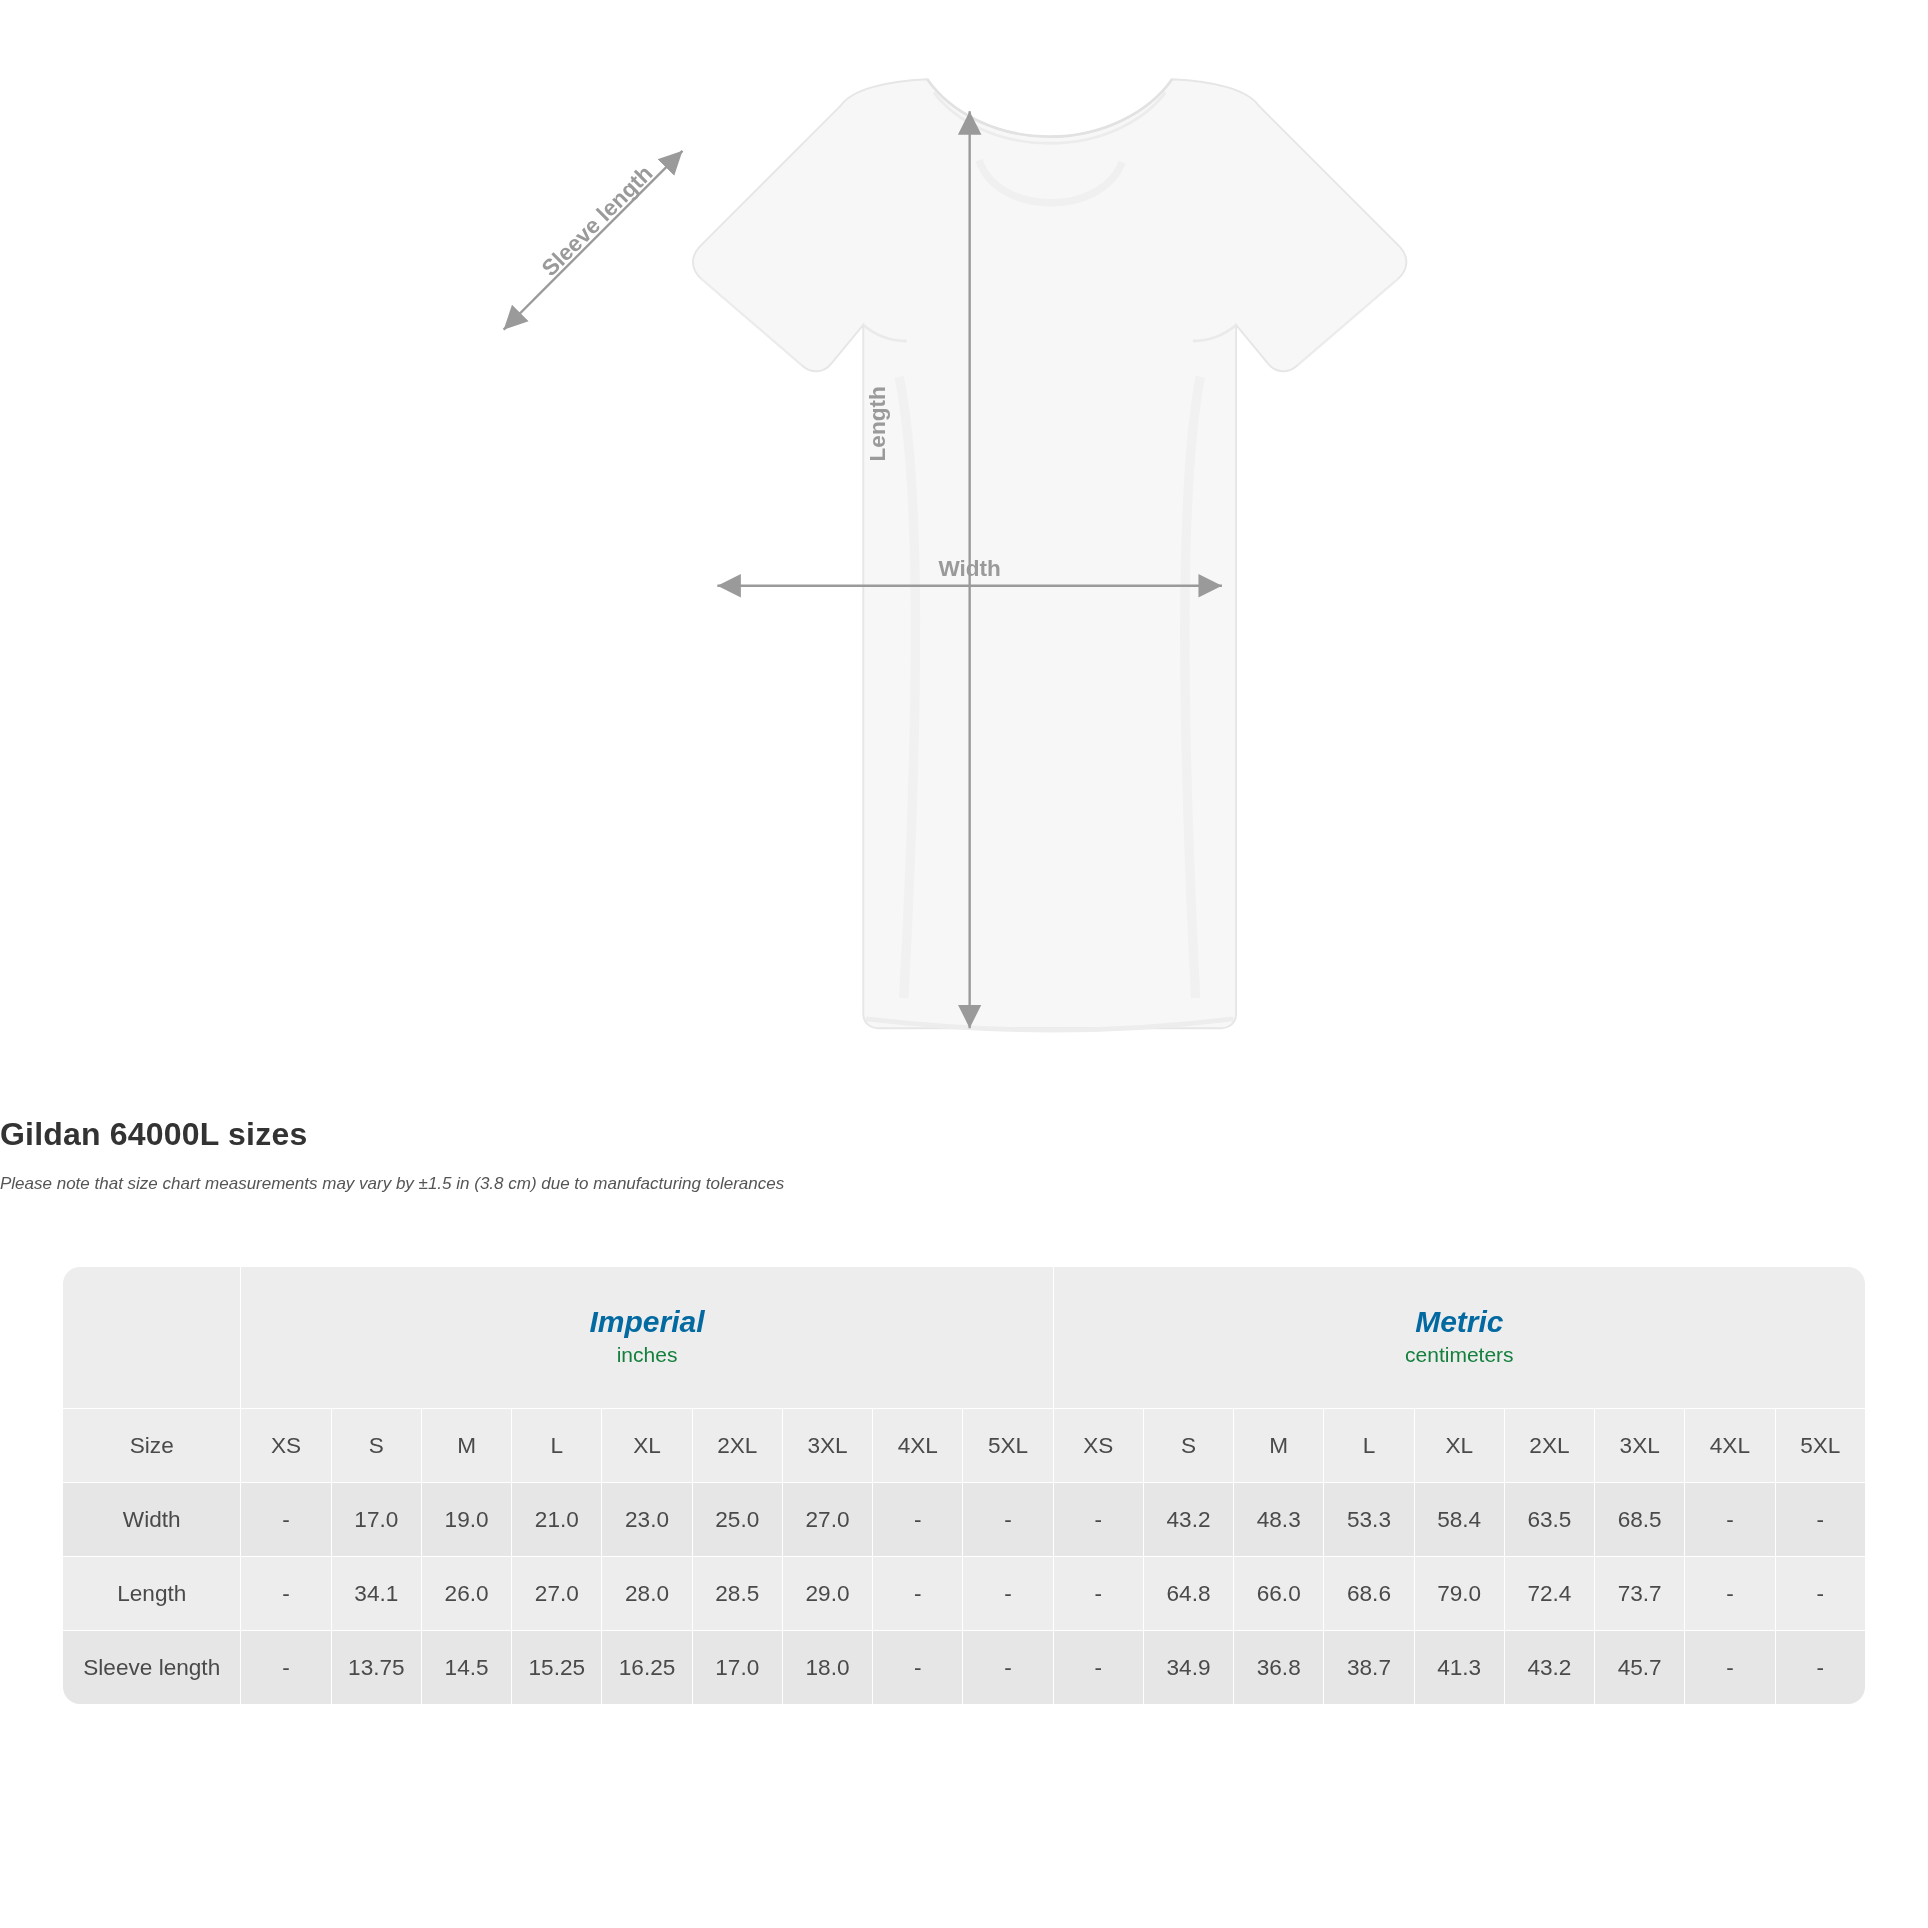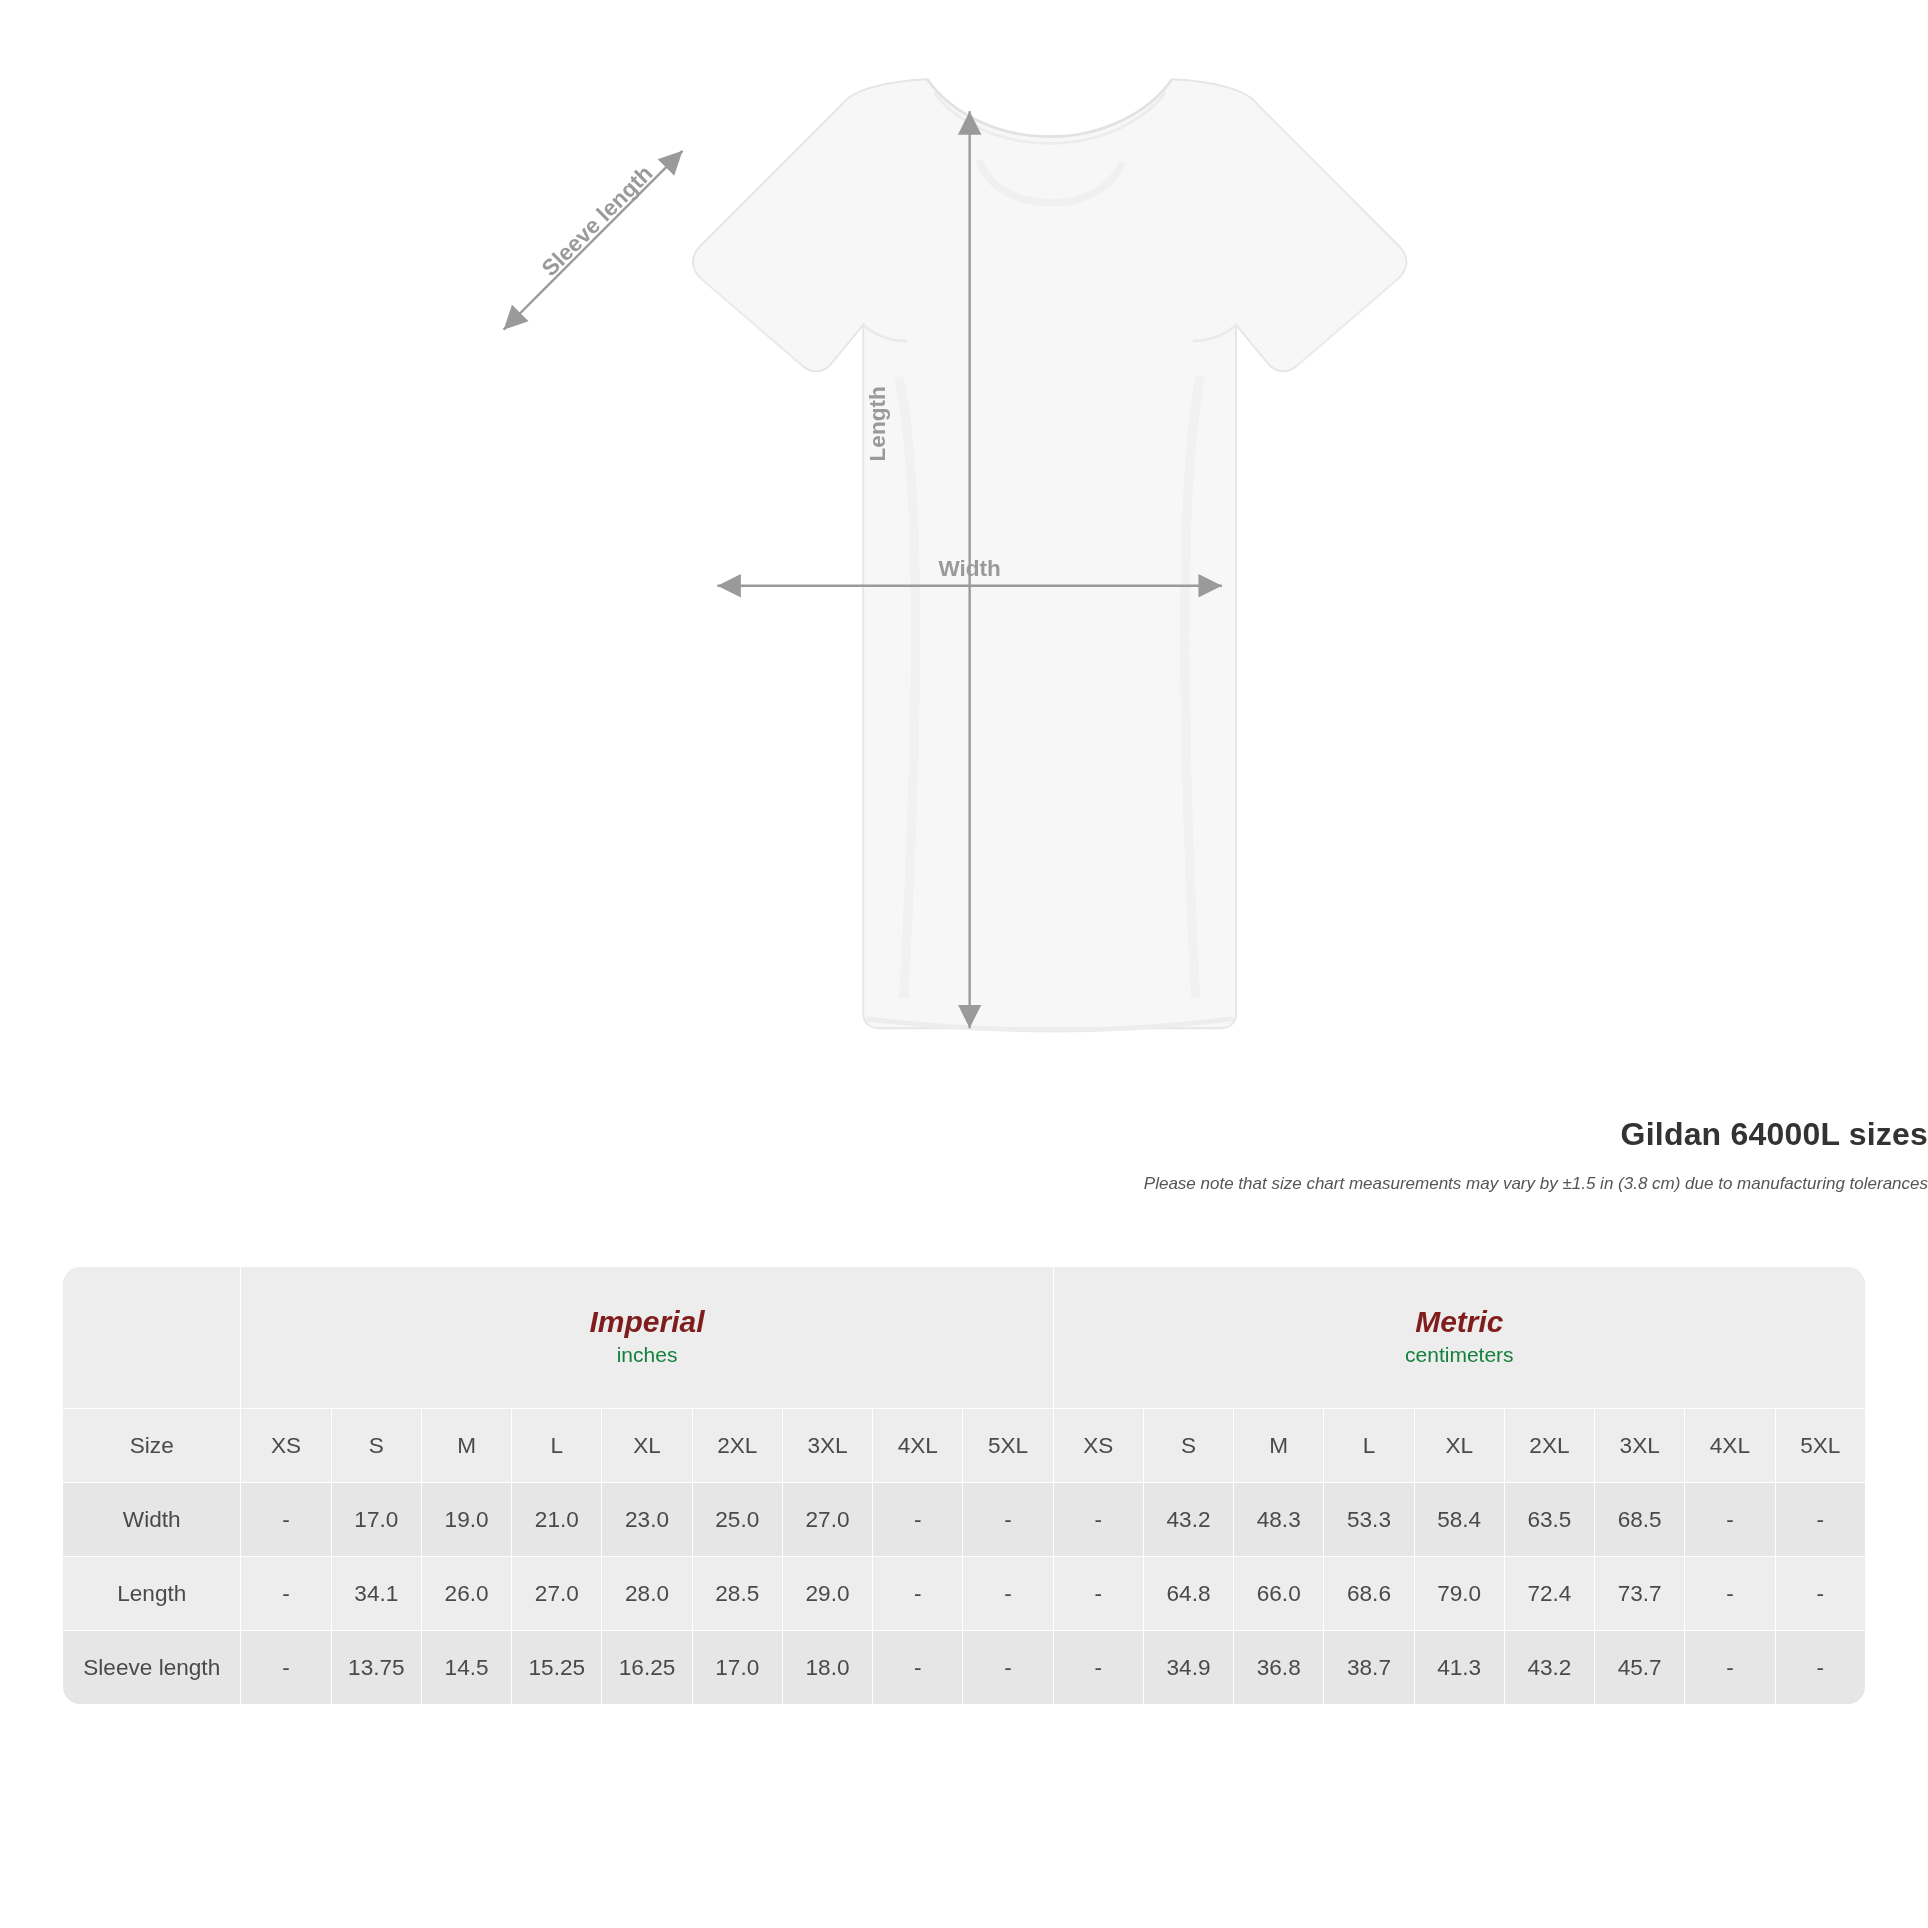--- a/index.html
+++ b/index.html
@@ -31,21 +31,21 @@
     left: 0;
     top: 0;
   }
 
   
   .title-block {
     position: absolute;
     left: 0;
     top: 1116px;
     width: 1928px;
-    text-align: right;
+    text-align: left;
   }
   .chart-title {
     font-size: 32px;
     font-weight: bold;
     color: #333333;
     letter-spacing: 0.2px;
   }
   .chart-note {
     margin-top: 21px;
     font-size: 17px;
@@ -78,21 +78,21 @@
   }
   
   .unit-row td.unit-cell {
     height: 141px;
     background: #ededed;
   }
   .unit-cell .unit-title {
     font-size: 30px;
     font-style: italic;
     font-weight: bold;
-    color: #7f1d1d;
+    color: #0369a1;
     line-height: 1.15;
   }
   .unit-cell .unit-sub {
     font-size: 21px;
     color: #15803d;
     line-height: 1.5;
   }
   .unit-row td.blank-left {
     background: #ededed;
     border-top-left-radius: 17px;

